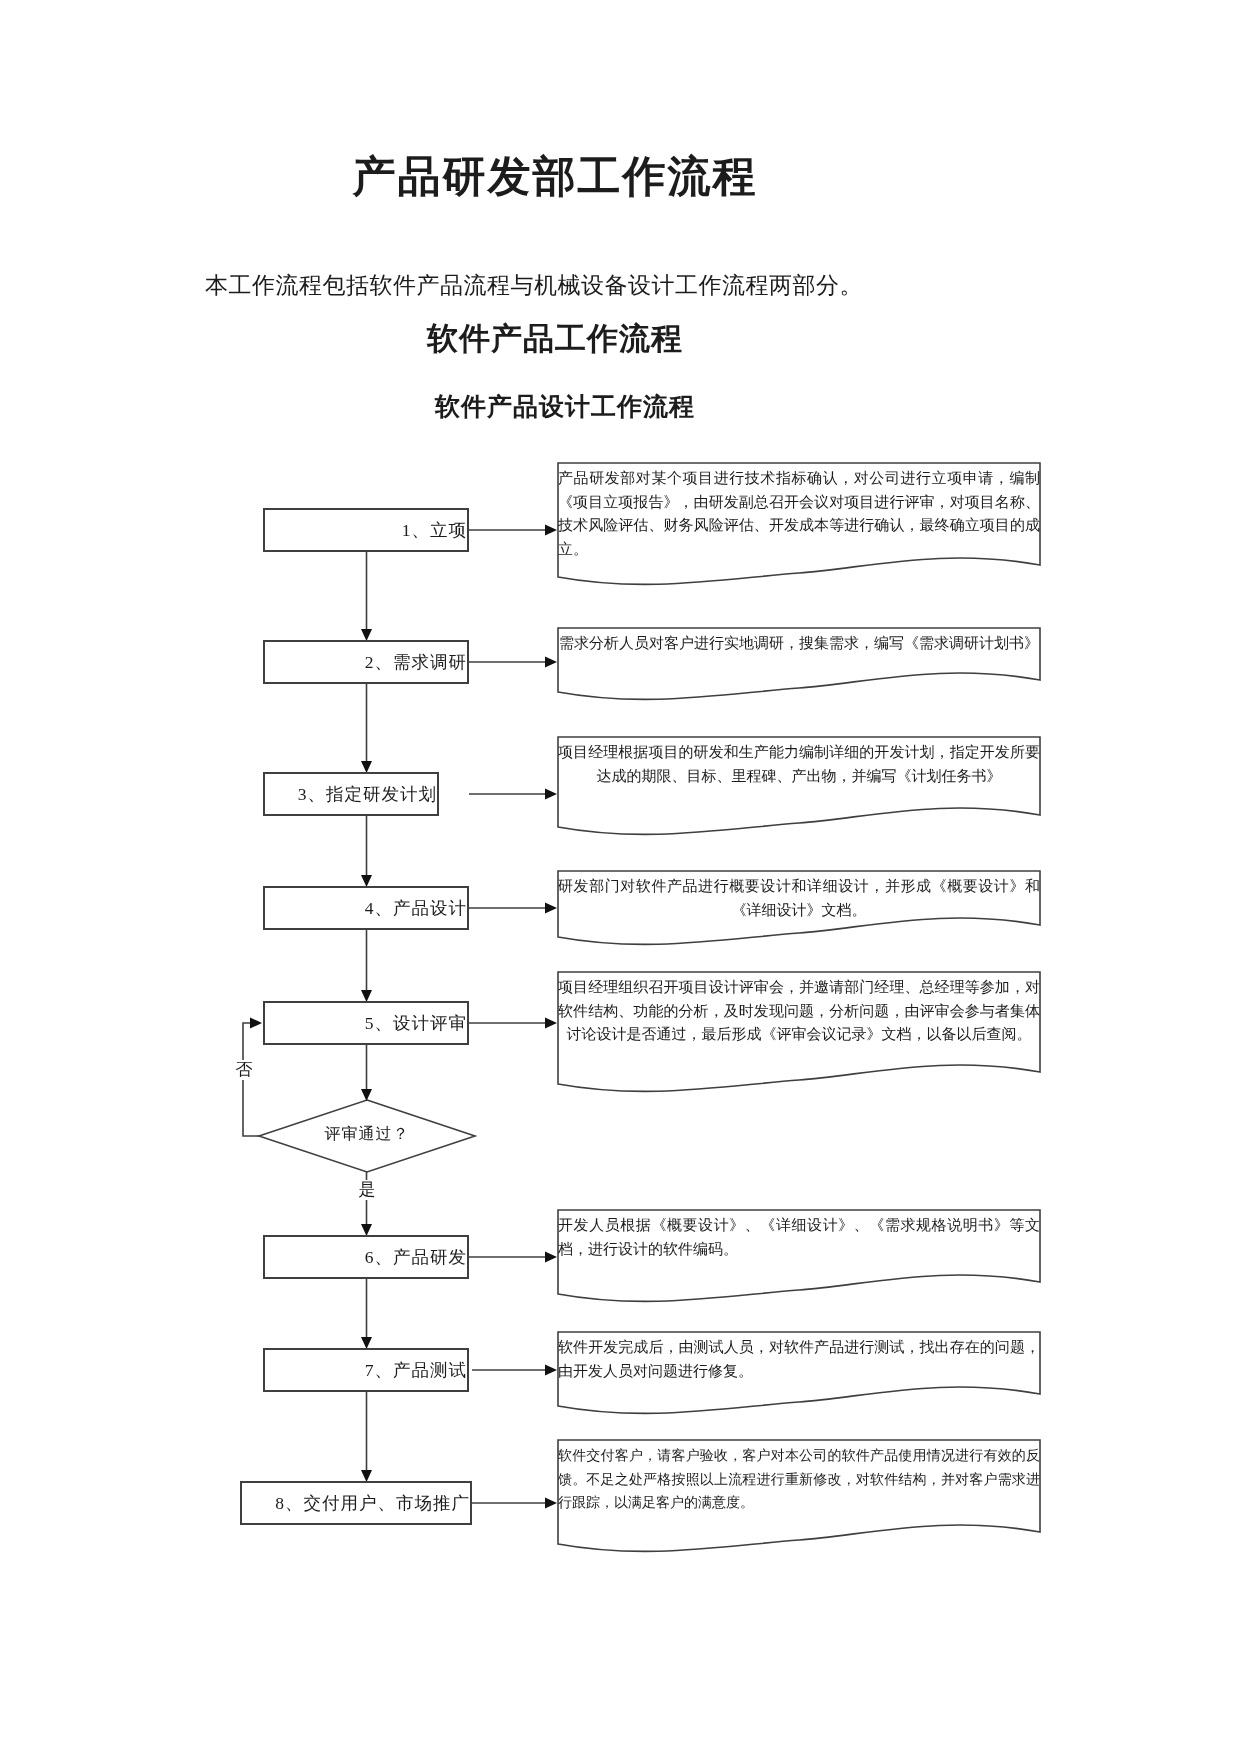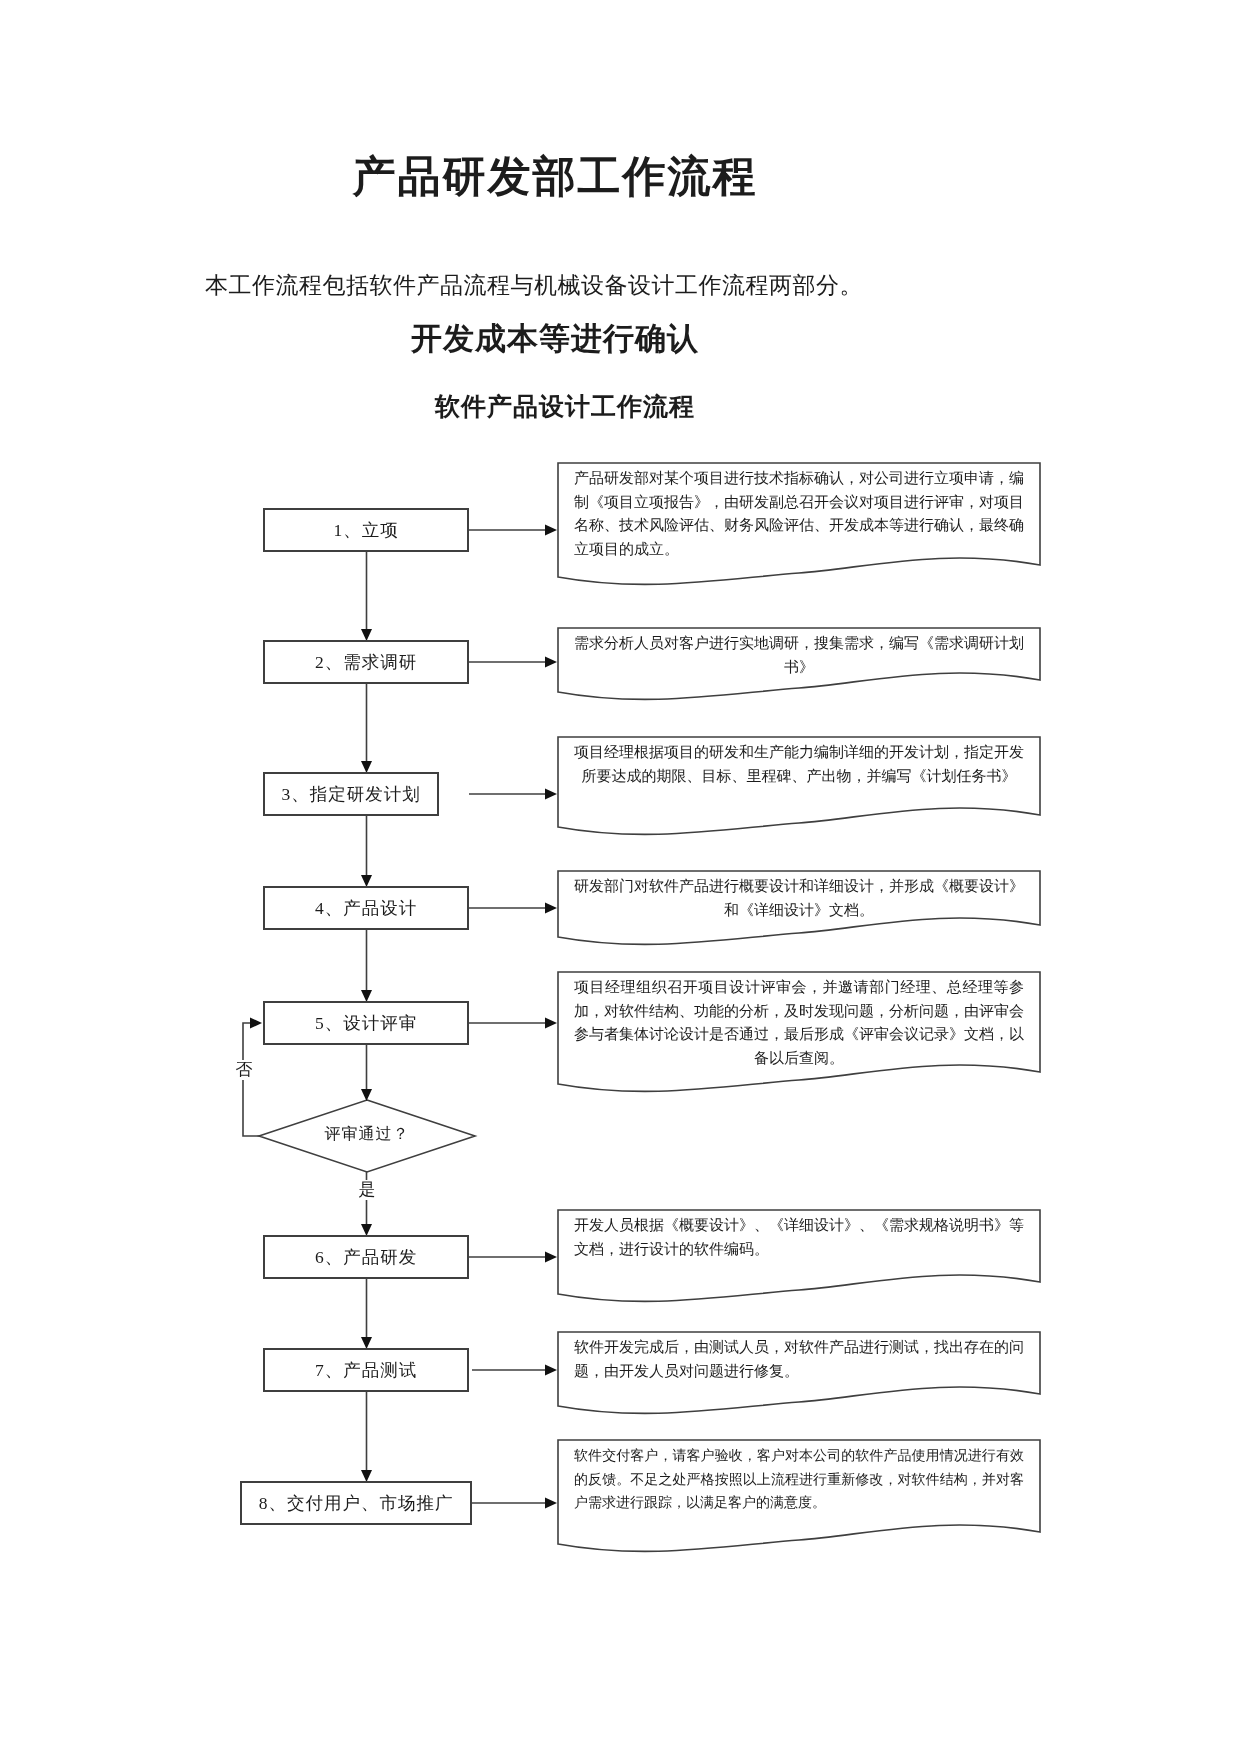--- a/index.html
+++ b/index.html
@@ -36,28 +36,28 @@
   }
   svg.connectors{position:absolute;left:0;top:0;}
   .shape-stroke{fill:#ffffff;stroke:var(--line);stroke-width:1.6;}
   .conn{stroke:var(--line);stroke-width:1.6;fill:none;}
   .arrowhead{fill:#111111;stroke:none;}
   .step-box{
     position:absolute;
     box-sizing:border-box;
     border:2px solid var(--line);
     background:#ffffff;
-    display:flex;align-items:center;justify-content:center;
+    display:flex;align-items:center;justify-content:flex-end;
     font-size:17.5px;letter-spacing:1px;
   }
   .annotation{
     position:absolute;
     left:558px;width:482px;
     box-sizing:border-box;
-    padding:0 16px;
+    padding:0 0;
     font-size:15px;line-height:23.5px;
     text-align:justify;
     color:var(--text);
   }
   .center-last{text-align-last:center;}
   .diamond-label{
     position:absolute;left:277px;top:1124px;width:180px;
     text-align:center;font-size:16px;letter-spacing:1px;
   }
   .branch-label{
@@ -65,21 +65,21 @@
     font-size:17px;line-height:20px;
   }
 </style>
 </head>
 <body>
 
 <div class="page">
 
   <div class="abs doc-title">产品研发部工作流程</div>
   <div class="abs intro">本工作流程包括软件产品流程与机械设备设计工作流程两部分。</div>
-  <div class="abs h2">开发成本等进行确认</div>
+  <div class="abs h2">软件产品工作流程</div>
   <div class="abs h3">软件产品设计工作流程</div>
 
   <svg class="connectors" width="1240" height="1753" viewBox="0 0 1240 1753">
 
     <path class="shape-stroke" d="M558,463 L1040,463 L1040,565 C940,547 862,569 799,573 C723,579 646,593 558,577 Z"></path>
     <path class="shape-stroke" d="M558,628 L1040,628 L1040,680 C940,662 862,684 799,688 C723,694 646,708 558,692 Z"></path>
     <path class="shape-stroke" d="M558,737 L1040,737 L1040,815 C940,797 862,819 799,823 C723,829 646,843 558,827 Z"></path>
     <path class="shape-stroke" d="M558,871 L1040,871 L1040,925 C940,907 862,929 799,933 C723,939 646,953 558,937 Z"></path>
     <path class="shape-stroke" d="M558,972 L1040,972 L1040,1072 C940,1054 862,1076 799,1080 C723,1086 646,1100 558,1084 Z"></path>
     <path class="shape-stroke" d="M558,1210 L1040,1210 L1040,1282 C940,1264 862,1286 799,1290 C723,1296 646,1310 558,1294 Z"></path>

